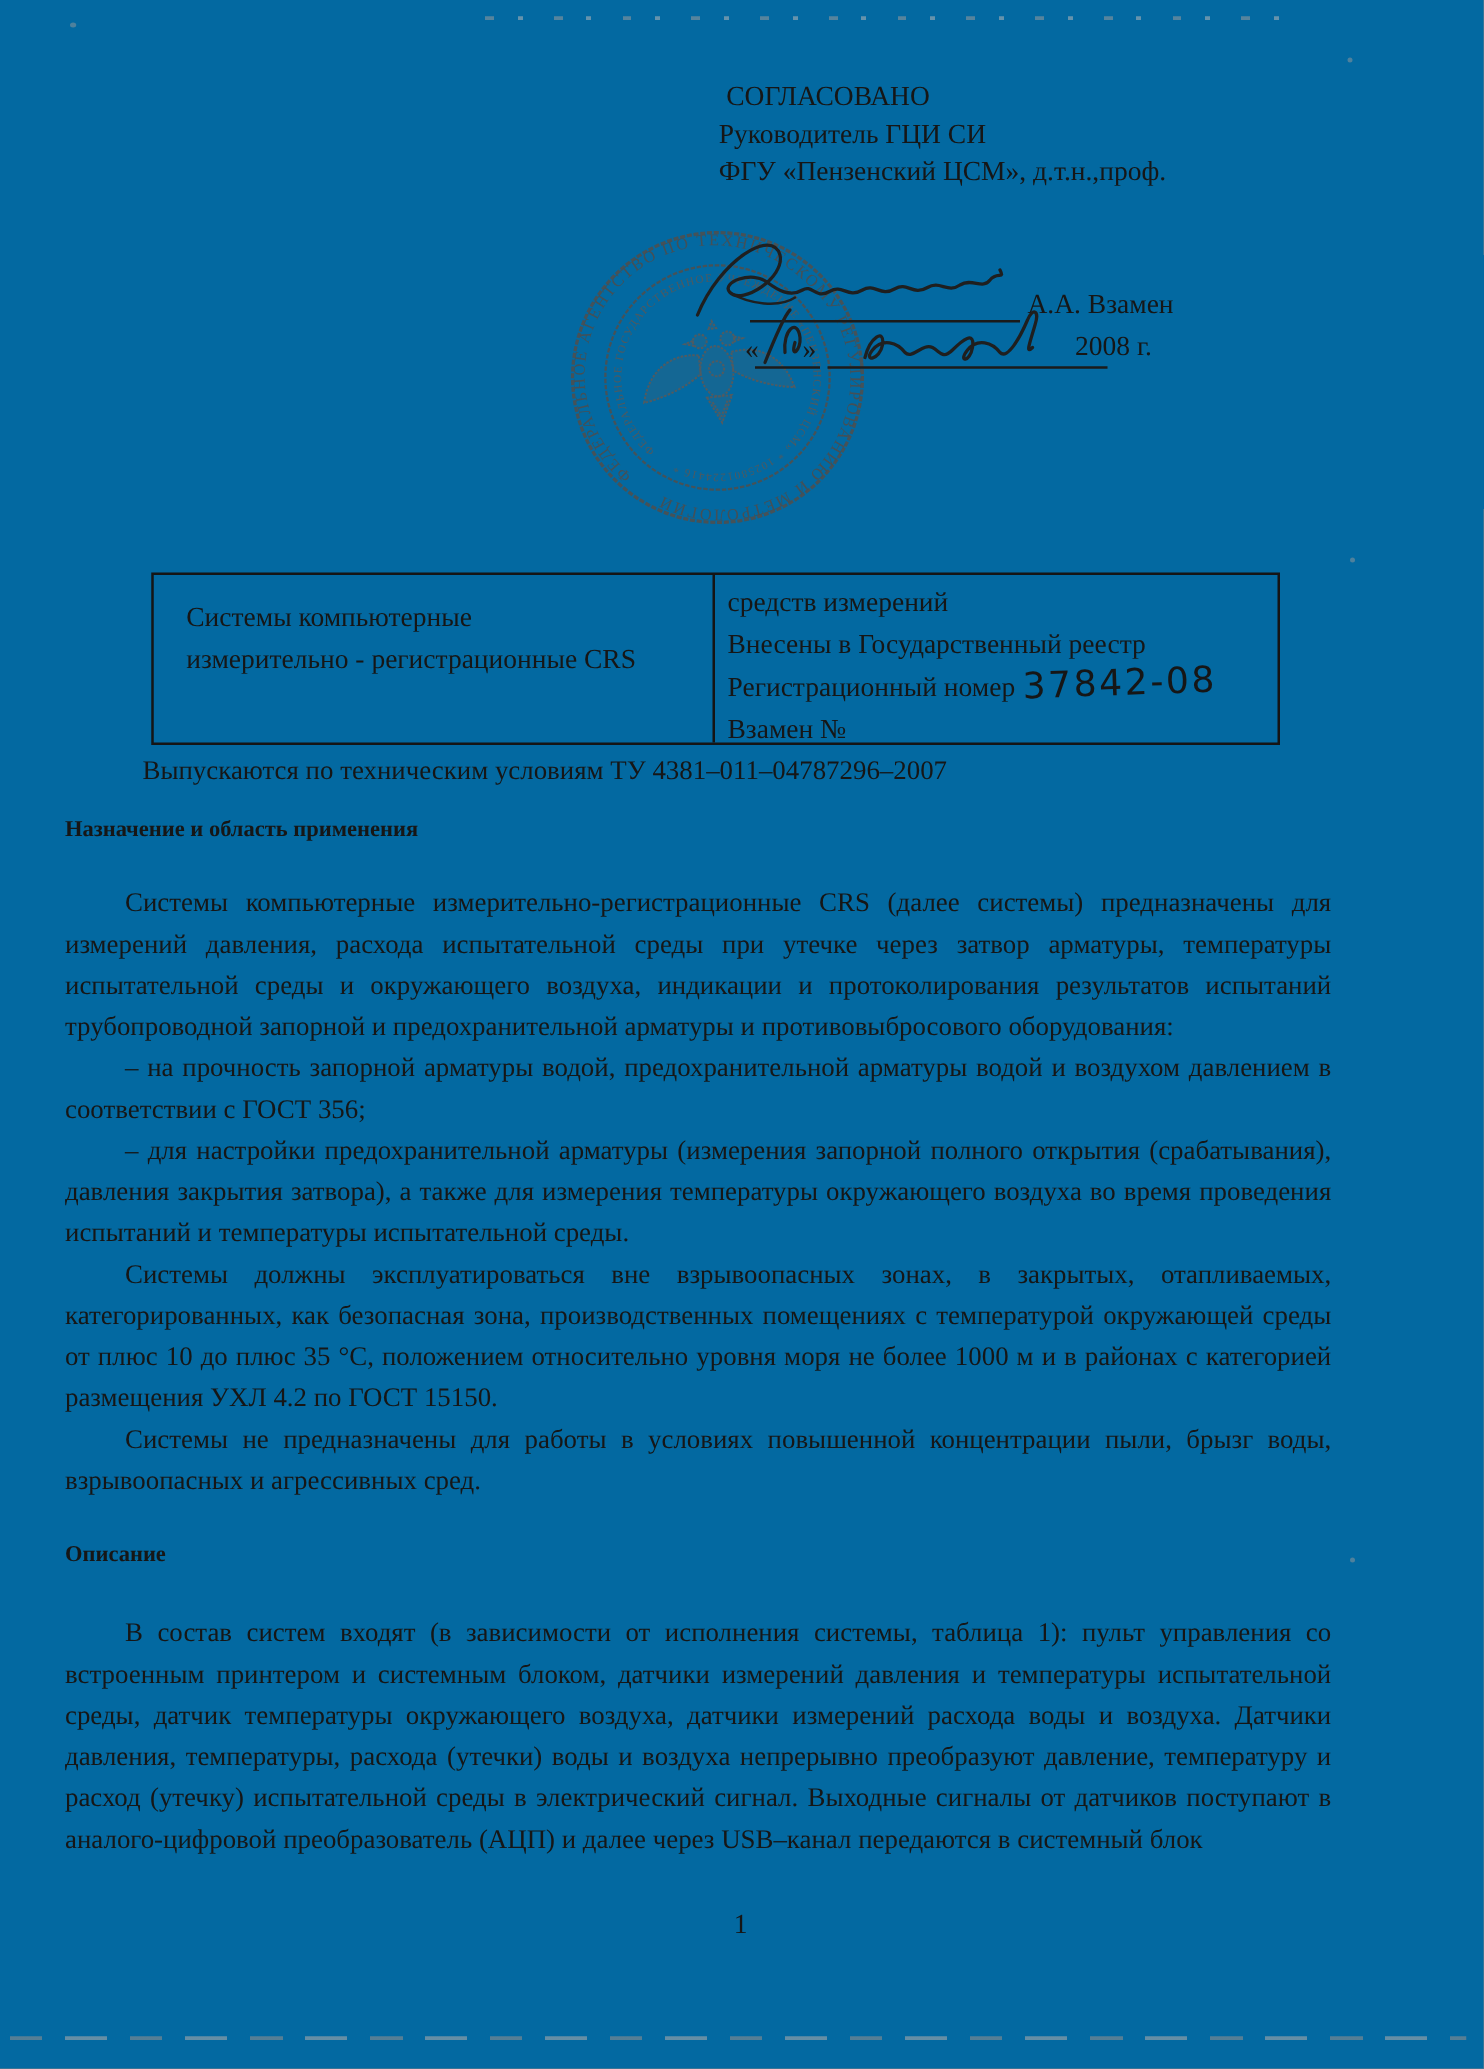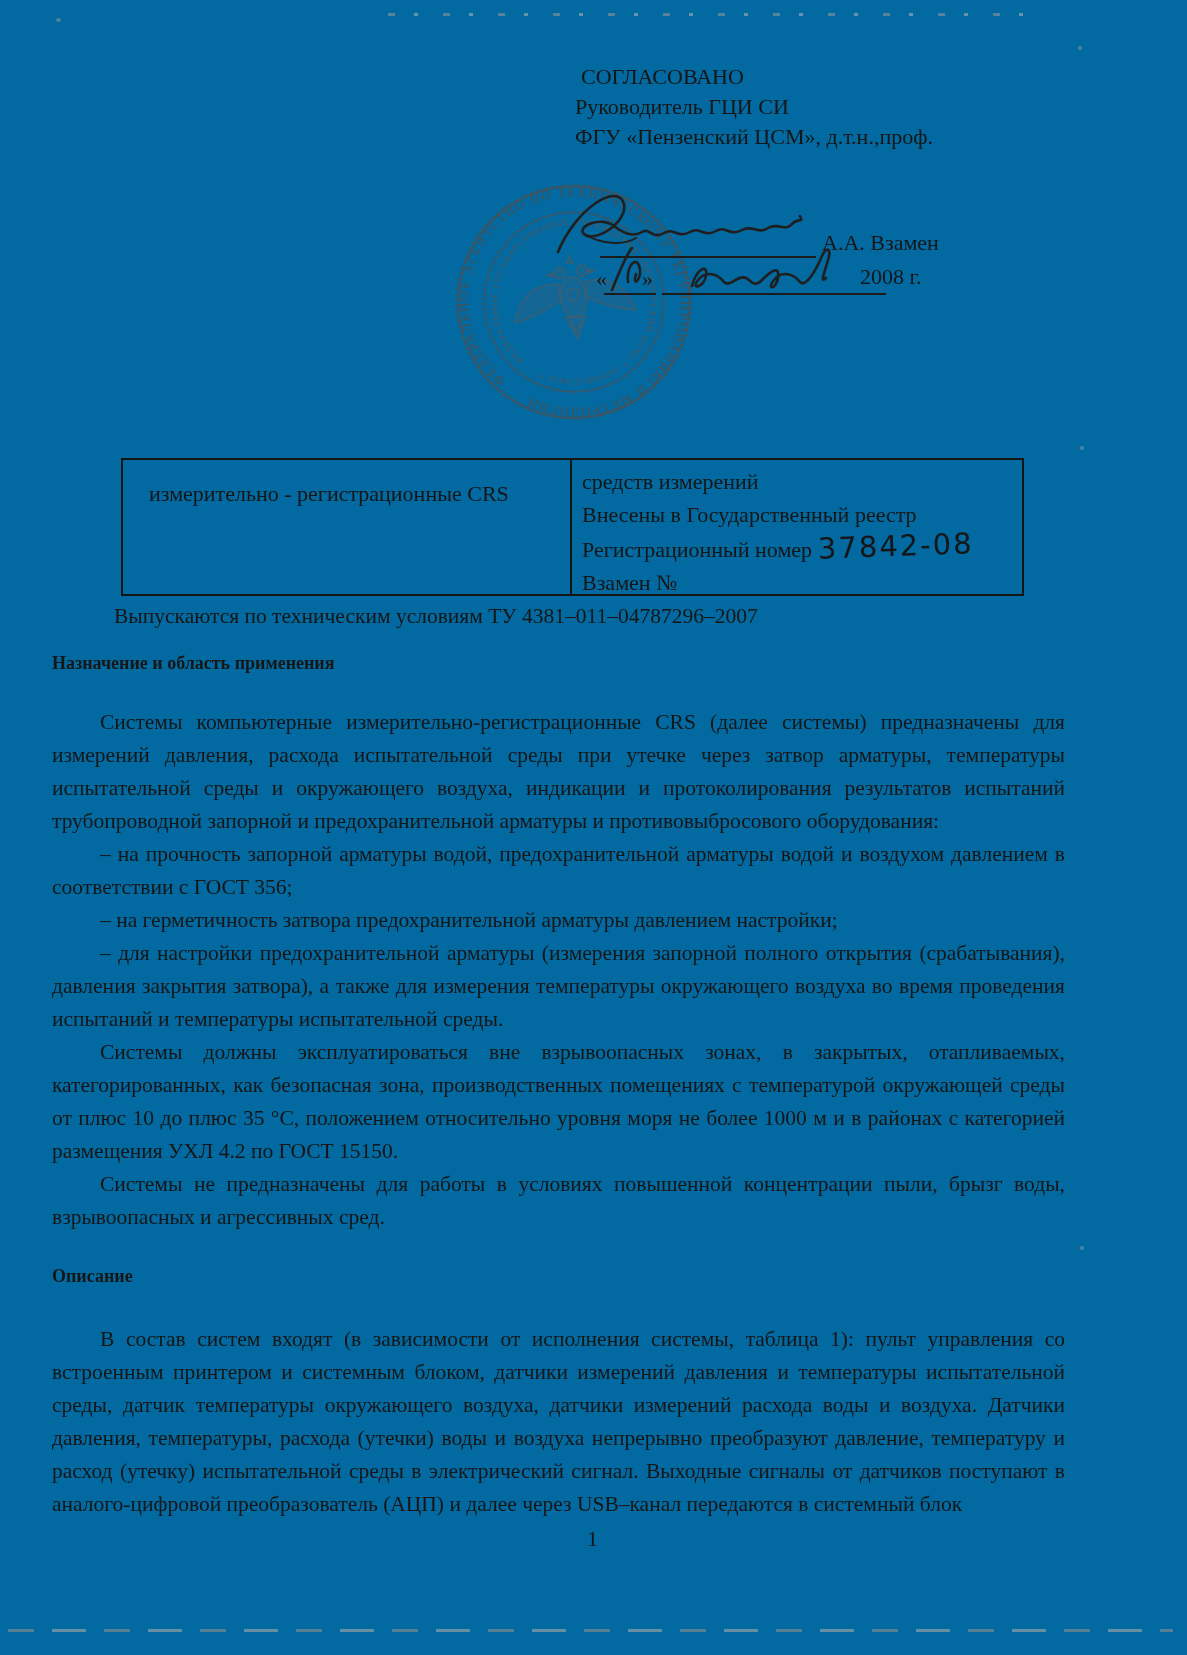--- a/index.html
+++ b/index.html
@@ -152,40 +152,40 @@
 
       <path d="M152,100 C156,84 168,76 166,90 C164,102 150,104 158,94 C166,84 178,88 184,96
            C190,102 198,88 206,92 C212,95 214,102 222,94 C230,86 240,78 238,92
            C236,104 226,104 234,94 C242,84 254,88 260,96 C266,102 276,84 282,70
            C286,60 292,62 288,74 C284,88 280,98 286,92"></path>
     </g>
   </svg>
 
   <div class="reg-table">
     <div class="reg-left">
+      <div>Системы компьютерные</div>
       <div>измерительно - регистрационные CRS</div>
     </div>
     <div class="reg-right">
       <div>средств измерений</div>
       <div>Внесены в Государственный реестр</div>
       <div class="reg-num-row">
         <span>Регистрационный номер</span><span class="handwritten-num">37842-08</span>
       </div>
       <div>Взамен №</div>
     </div>
   </div>
 
   <div class="flow">
     <p class="tu-line">Выпускаются по техническим условиям ТУ 4381–011–04787296–2007</p>
 
     <h3 class="sect">Назначение и область применения</h3>
 
     <p class="para">Системы компьютерные измерительно-регистрационные CRS (далее системы) предназначены для измерений давления, расхода испытательной среды  при утечке через затвор арматуры, температуры испытательной среды и окружающего воздуха, индикации и протоколирования результатов испытаний трубопроводной запорной и предохранительной арматуры и противовыбросового оборудования:</p>
     <p class="para">– на прочность запорной арматуры водой, предохранительной арматуры водой и воздухом давлением в соответствии с ГОСТ 356;</p>
-    <p class="para">– на герметичность затвора предохранительной арматуры давлением настройки;</p>
     <p class="para">– для настройки предохранительной арматуры (измерения запорной полного открытия (срабатывания), давления закрытия затвора), а также для измерения температуры окружающего воздуха во время проведения испытаний и температуры испытательной среды.</p>
     <p class="para">Системы должны эксплуатироваться вне взрывоопасных зонах,  в закрытых, отапливаемых, категорированных, как безопасная зона, производственных помещениях с температурой окружающей среды от плюс 10  до плюс 35 °С, положением относительно уровня моря не более 1000 м и в районах с категорией размещения УХЛ 4.2 по ГОСТ 15150.</p>
     <p class="para">Системы  не предназначены для работы в условиях повышенной концентрации пыли, брызг воды, взрывоопасных и агрессивных сред.</p>
 
     <h3 class="sect sect2">Описание</h3>
 
     <p class="para">В состав систем  входят (в зависимости от исполнения системы, таблица 1): пульт управления со встроенным принтером и системным блоком, датчики измерений давления и температуры испытательной среды, датчик температуры окружающего воздуха, датчики измерений расхода воды и  воздуха. Датчики давления, температуры, расхода (утечки) воды и воздуха непрерывно преобразуют давление, температуру и расход (утечку) испытательной среды в электрический сигнал. Выходные сигналы от датчиков поступают в аналого-цифровой преобразователь (АЦП) и далее через USB–канал передаются в системный блок</p>
   </div>
 
   <div class="page-num">1</div>

